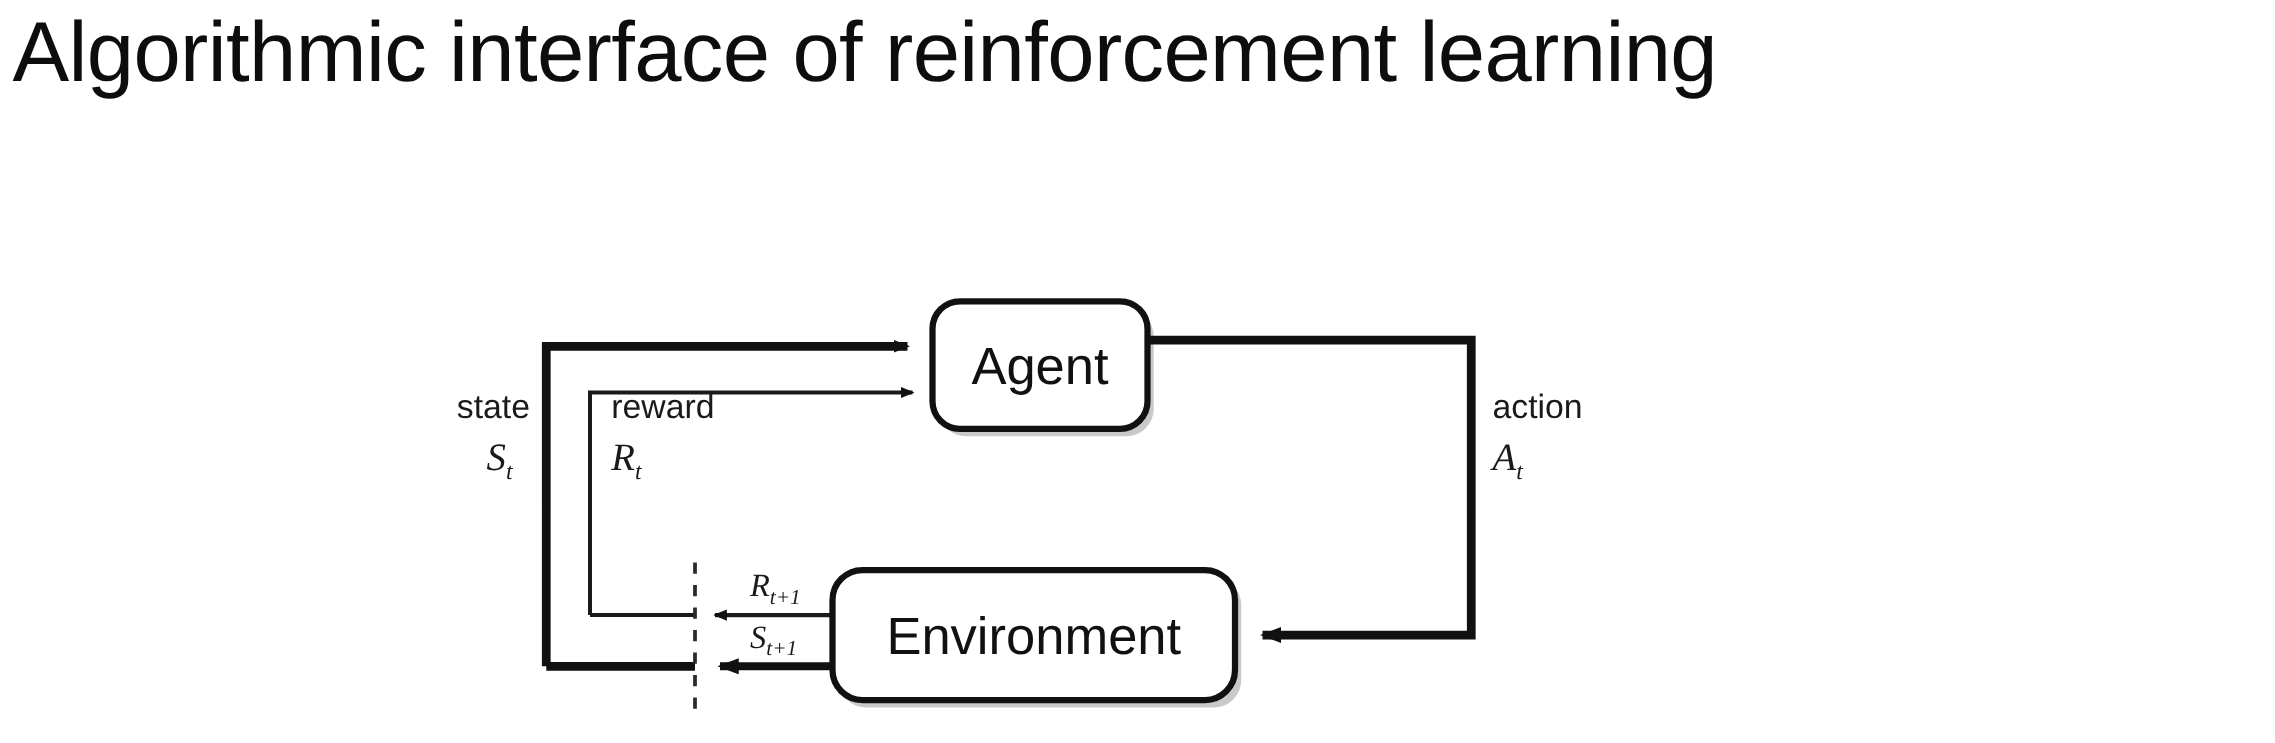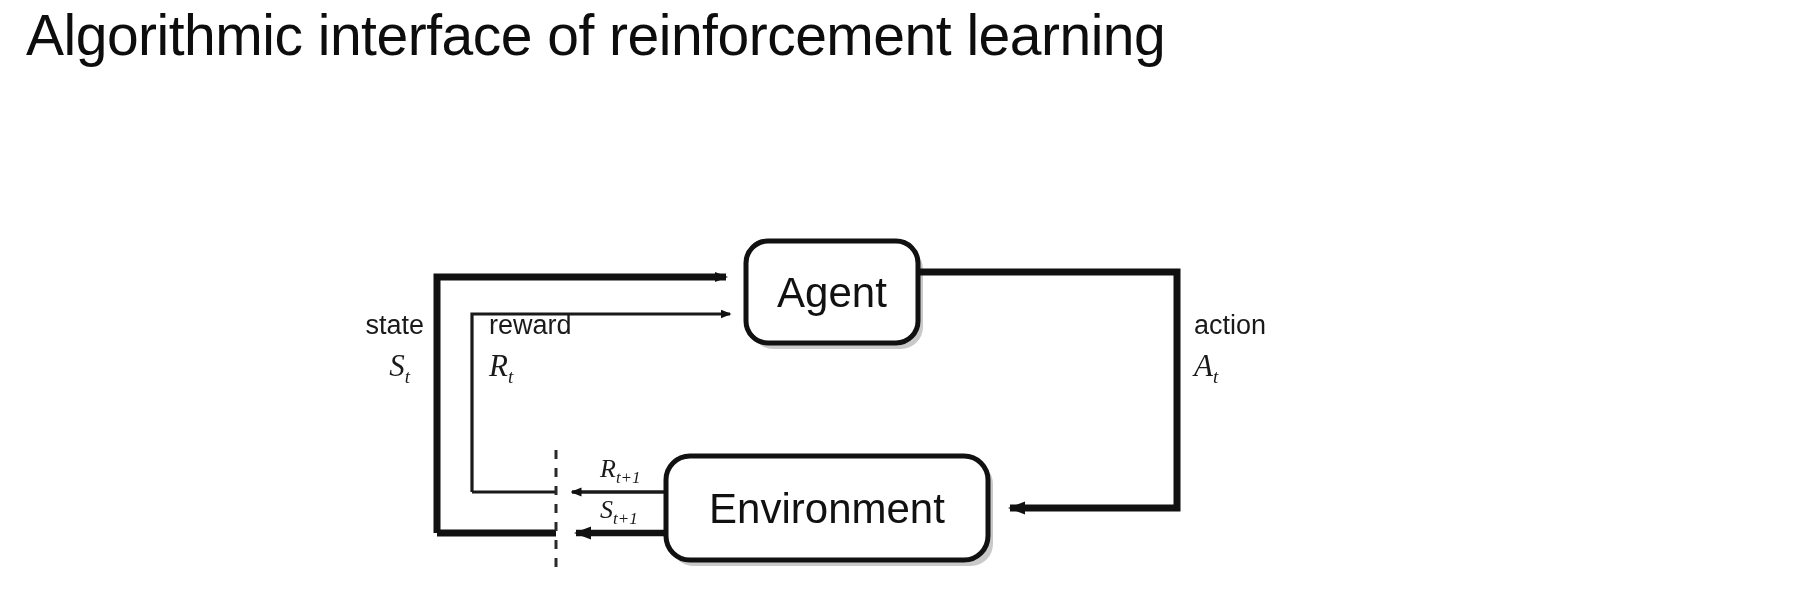--- a/index.html
+++ b/index.html
@@ -15,24 +15,24 @@
     position: relative;
   }
   #slide {
     position: relative;
     width: 1820px;
     height: 594px;
     background: #ffffff;
   }
   #slide-title {
     position: absolute;
-    left: 26px;
+    left: 10px;
     top: 4px;
     font-family: "Liberation Sans", sans-serif;
-    font-size: 57px;
+    font-size: 68px;
     font-weight: 300;
     letter-spacing: -0.5px;
     color: #0d0d0d;
     white-space: nowrap;
     line-height: 1.12;
   }
   #diagram-wrap {
     position: absolute;
     left: 0;
     top: 0;

